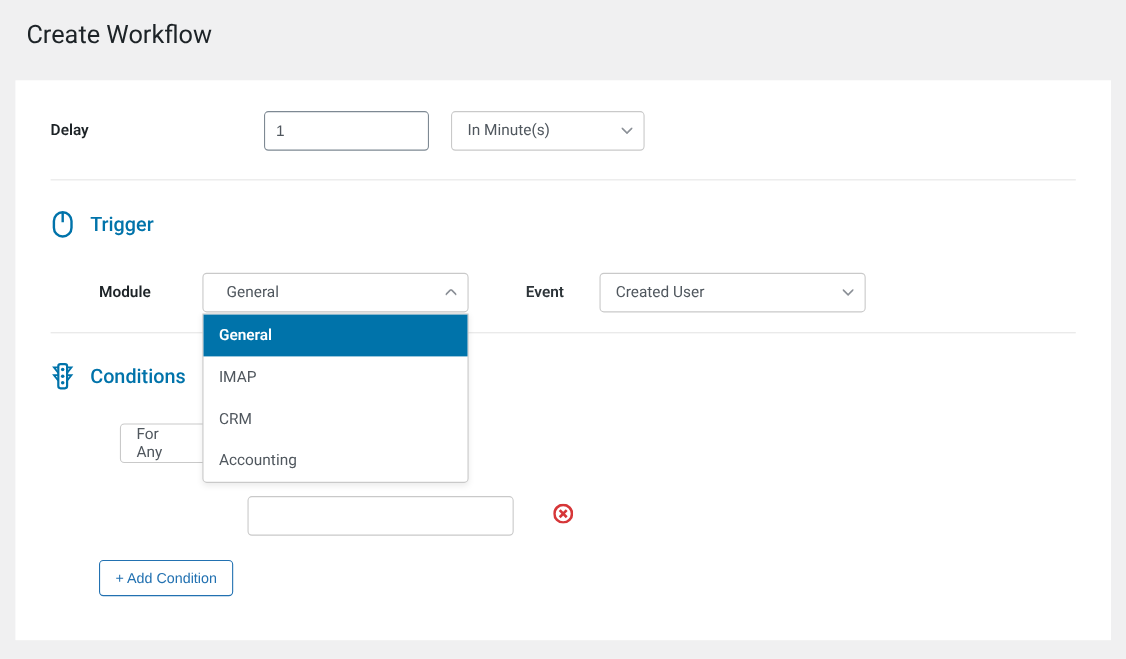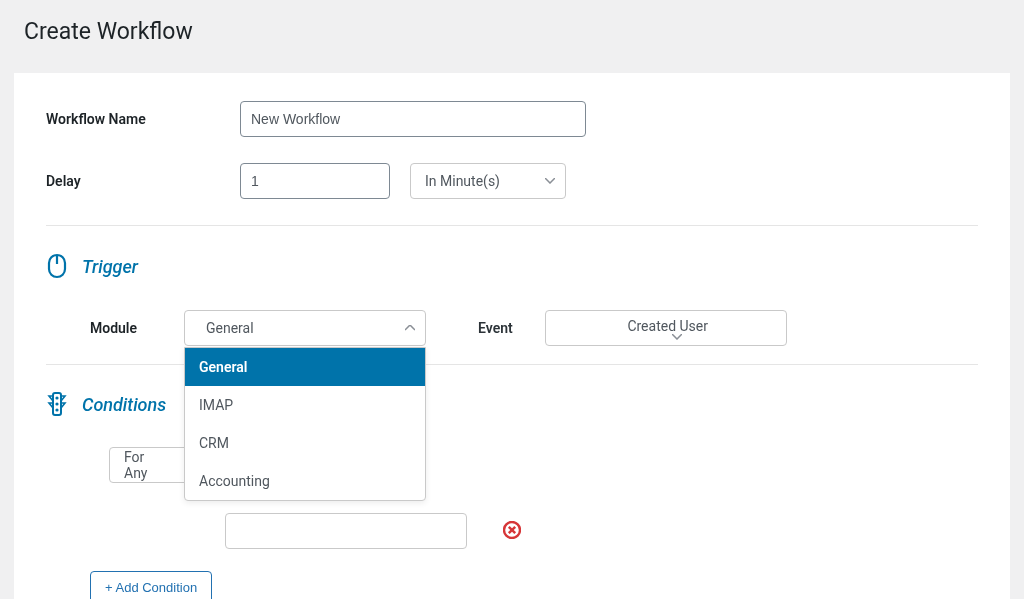--- a/index.html
+++ b/index.html
@@ -64,21 +64,20 @@
   .section-divider {
     border: none;
     border-top: 1px solid #e5e5e5;
     margin: 8px 0 26px;
   }
   .section-header {
     display: flex;
     align-items: center;
     gap: 14px;
     margin-bottom: 30px;
-    font-style: italic;
   }
   .section-title {
     font-size: 18px;
     font-weight: 500;
     color: #0073aa;
   }
   .icon-wrap svg { display: block; }
   .indent { padding-left: 44px; }
   .trigger-row {
     display: flex;
@@ -95,21 +94,21 @@
   .event-cell {
     display: flex;
     align-items: center;
     margin-left: 52px;
   }
   .event-label {
     font-size: 14px;
     font-weight: 600;
     margin-right: 32px;
   }
-  .event-select { width: 242px; flex-direction: column; }
+  .event-select { width: 242px; }
   .dropdown-list {
     position: absolute;
     top: 36px;
     left: -1px;
     right: -1px;
     background: #fff;
     border: 1px solid #c9c9c9;
     border-radius: 0 0 4px 4px;
     z-index: 20;
     box-shadow: 0 2px 6px rgba(0,0,0,0.08);
@@ -157,30 +156,26 @@
 </style>
 </head>
 <body>
 
 <div class="page-header">
   <h1 class="page-title">Create Workflow</h1>
 </div>
 
 <div class="panel">
 
-  <div class="form-row">
-    <div class="form-label">Workflow Name</div>
-    <input class="text-input" type="text" value="New Workflow" style="">
-  </div>
 
   <div class="form-row">
     <div class="form-label">Delay</div>
     <input class="text-input small" type="text" value="1" style="">
     <span class="gap"></span>
-    <div class="select-box" style="width:156px">
+    <div class="select-box" style="width:176px">
       <span>In Minute(s)</span>
       <span class="caret">
         <svg width="10" height="6" viewBox="0 0 10 6">
             <path d="M0 0 L5 5 L10 0" fill="none" stroke="#8a8f96" stroke-width="1.5"></path>
           </svg>
       </span>
     </div>
   </div>
 
   <hr class="section-divider">

